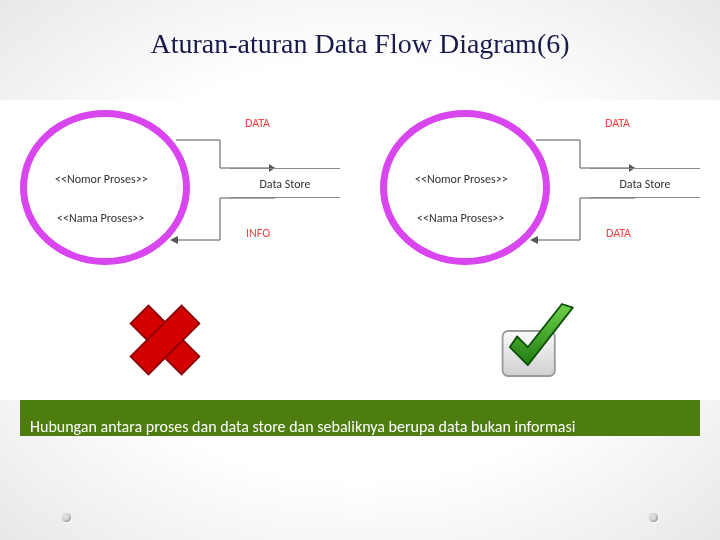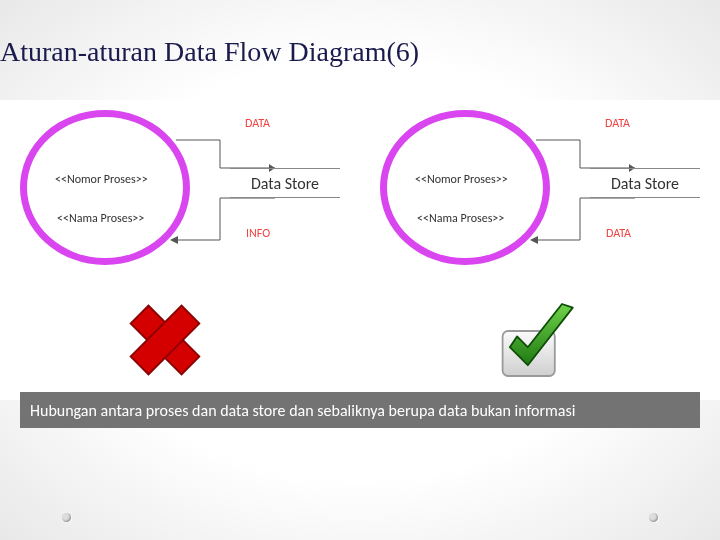--- a/index.html
+++ b/index.html
@@ -1,36 +1,36 @@
 <!DOCTYPE html>
 <html><head>
 <meta charset="utf-8">
 <style>
   *{box-sizing:border-box;margin:0;padding:0}
   body{width:720px;height:540px;background:radial-gradient(ellipse at center,#ffffff 0%,#ffffff 55%,#e8e8e8 100%);font-family:Calibri,Arial,sans-serif;position:relative;overflow:hidden}
-  .title{text-align:left;font-family:"Palatino Linotype","Book Antiqua",serif;font-size:28px;color:#1a1a4d;padding-top:36px}
+  .title{text-align:center;font-family:"Palatino Linotype","Book Antiqua",serif;font-size:28px;color:#1a1a4d;padding-top:28px}
   .band{position:absolute;left:0;right:0;top:100px;height:300px;background:#fff}
   .panel{position:absolute;top:0;width:350px;height:190px}
   .panel.left{left:20px}
   .panel.right{left:380px}
   .circle{position:absolute;top:10px;left:0;width:170px;height:155px;border:7px solid #d946ef;border-radius:50%}
   .ctext{position:absolute;font-size:12px;color:#333;white-space:nowrap}
   .ctext.t1{top:55px;left:28px}
   .ctext.t2{top:94px;left:30px}
   .flowlabel{position:absolute;font-size:12px;color:#ef4444}
   .flowlabel.f1{top:16px;left:225px}
   .flowlabel.f2{top:126px;left:226px}
-  .store{position:absolute;top:68px;left:210px;width:110px;height:30px;border-top:1px solid #888;border-bottom:1px solid #888;text-align:center;font-size:16px;line-height:30px;color:#333}
+  .store{position:absolute;top:68px;left:210px;width:110px;height:30px;border-top:1px solid #888;border-bottom:1px solid #888;text-align:center;font-size:12px;line-height:30px;color:#333}
   svg.lines{position:absolute;top:0;left:0;width:350px;height:190px}
   svg.lines line{stroke:#555;stroke-width:1}
   svg.lines polygon{fill:#555}
   .symbol{position:absolute;top:195px;width:90px;height:90px}
   .symbol.left{left:120px}
   .symbol.right{left:490px}
-  .bluebar{position:absolute;left:20px;right:20px;top:392px;height:36px;background:#737373;color:#fff;font-size:16px;display:flex;align-items:center;padding:0 10px}
+  .bluebar{position:absolute;left:20px;right:20px;top:400px;height:36px;background:#4d7c0f;color:#fff;font-size:16px;display:flex;align-items:flex-end;padding:0 10px}
   .pager-dot{position:absolute;bottom:18px;width:9px;height:9px;border-radius:50%;background:#ddd;box-shadow:inset -1px -1px 2px rgba(0,0,0,.35),1px 1px 1px rgba(255,255,255,.6)}
   .pager-dot.pl{left:62px}
   .pager-dot.pr{right:62px}
 </style>
 </head>
 <body>
 
 <div class="title">Aturan-aturan Data Flow Diagram(6)</div>
 
 <div class="band">

